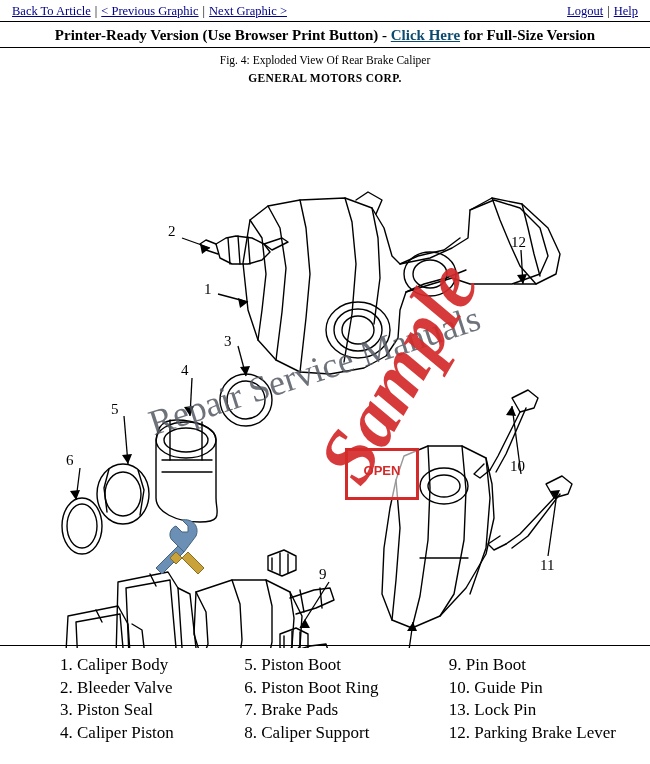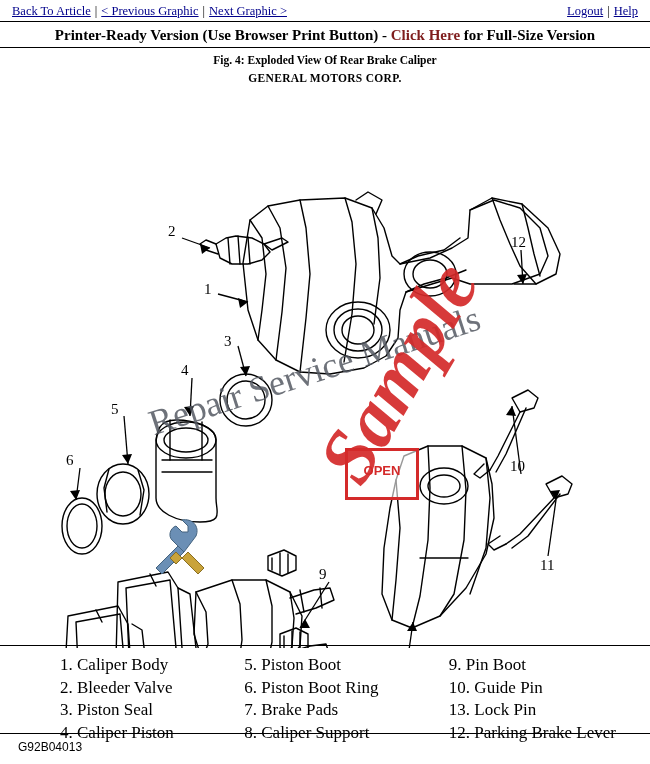--- a/index.html
+++ b/index.html
@@ -56,29 +56,30 @@
 
   
   .printer-line {
     text-align: center;
     font-size: 15px;
     font-weight: bold;
     padding: 5px 0 3px 0;
     border-bottom: 1px solid #000;
   }
   .printer-line a {
-    color: #7f1d1d;
+    color: #0c4a6e;
+    text-decoration: underline;
     cursor: pointer;
   }
 
   
   .fig-caption {
     text-align: center;
     font-size: 11.5px;
-    font-weight: bold;
+    font-weight: normal;
     padding-top: 6px;
   }
   .fig-company {
     text-align: center;
     font-size: 11.5px;
     font-weight: bold;
     letter-spacing: 0.3px;
     padding-top: 6px;
   }
 
@@ -410,17 +411,14 @@
       </div>
       <div class="legend-col">
         <div>9. Pin Boot</div>
         <div>10. Guide Pin</div>
         <div>13. Lock Pin</div>
         <div>12. Parking Brake Lever</div>
       </div>
     </div>
   </div>
 
-  <div class="footer">
-    <span>G92B04013</span>
-  </div>
 
 </div>
 
 </body></html>

